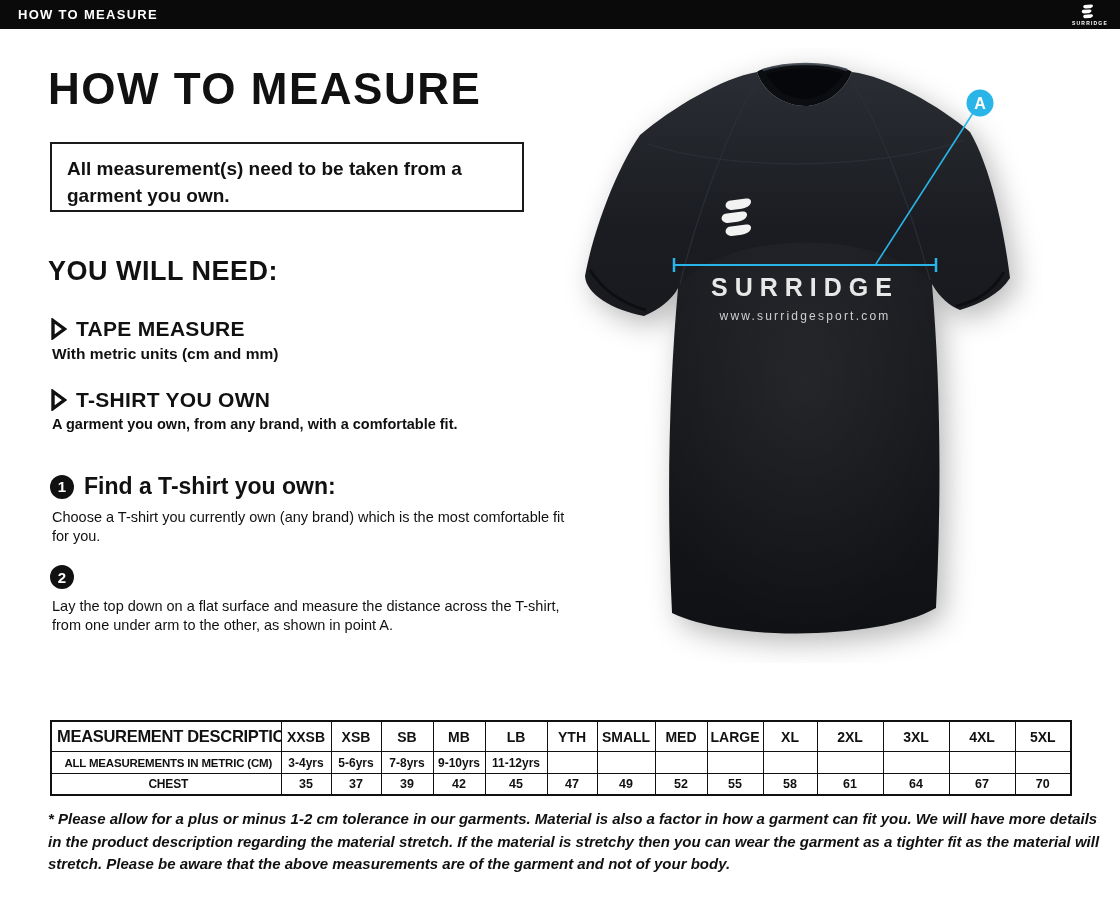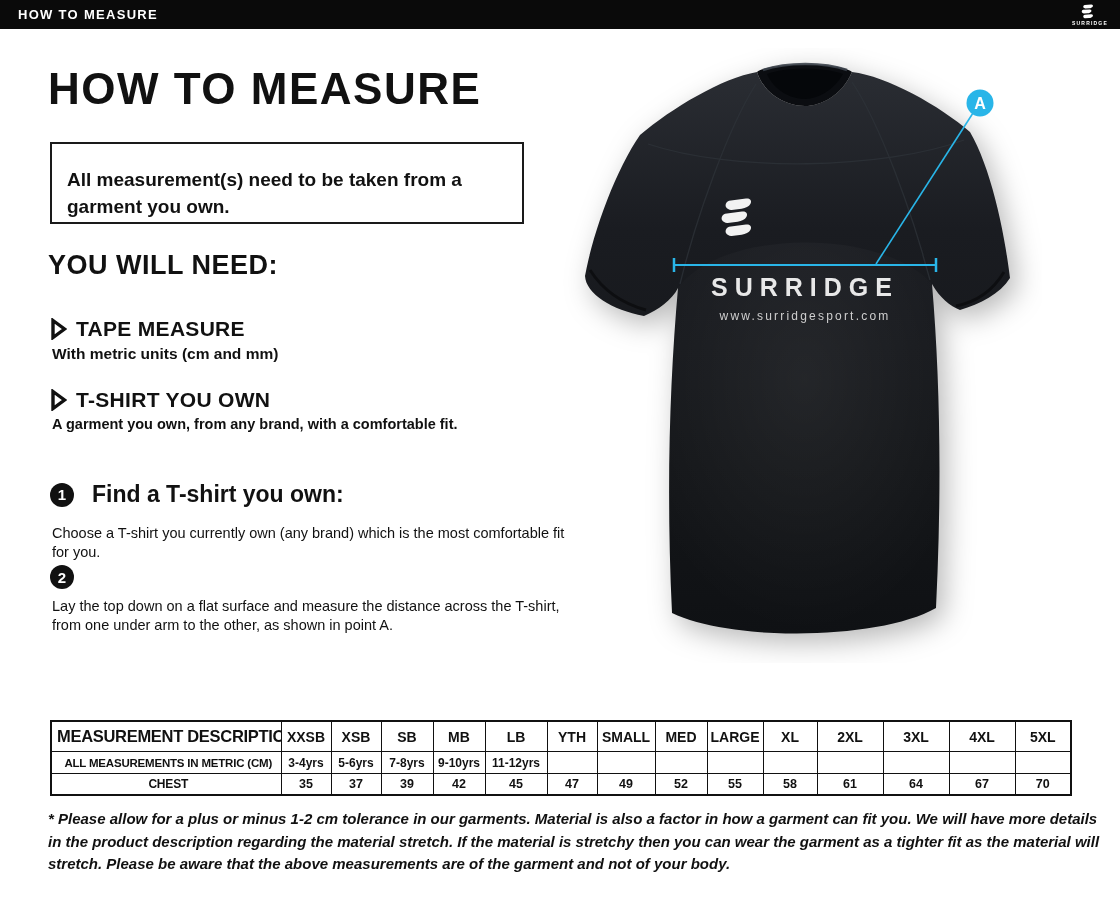--- a/index.html
+++ b/index.html
@@ -9,40 +9,40 @@
   
   .topbar{position:absolute;left:0;top:0;width:100%;height:29px;background:#0a0a0a;
     display:flex;align-items:center;justify-content:space-between;box-sizing:border-box;
     padding:0 8px 0 18px;}
   .topbar-title{color:#fff;font-size:13px;font-weight:700;letter-spacing:1.3px;}
   .topbar-logo{display:flex;flex-direction:column;align-items:center;line-height:1;padding-right:4px;}
   .topbar-logo .logo-text{color:#fff;font-size:5px;font-weight:700;letter-spacing:1.2px;margin-top:1px;}
 
   
   .h1{position:absolute;left:48px;top:64px;font-size:44px;font-weight:800;letter-spacing:1.5px;margin:0;}
-  .note-box{position:absolute;left:50px;top:142px;width:474px;height:82px;border:2.5px solid #1a1a1a;
-    box-sizing:border-box;padding:23px 15px;}
+  .note-box{position:absolute;left:50px;top:142px;width:474px;height:70px;border:2.5px solid #1a1a1a;
+    box-sizing:border-box;padding:12px 15px;}
   .note-box p{margin:0;font-size:19px;font-weight:700;line-height:1.42;}
 
-  .h2{position:absolute;left:48px;top:250px;font-size:27px;font-weight:800;letter-spacing:.5px;margin:0;}
+  .h2{position:absolute;left:48px;top:256px;font-size:27px;font-weight:800;letter-spacing:.5px;margin:0;}
 
   .need-item{position:absolute;left:50px;}
   #need-1{top:317px;} #need-2{top:388px;}
   .need-head{display:flex;align-items:center;gap:9px;}
   .need-label{font-size:21px;font-weight:800;letter-spacing:.3px;margin:0;}
   .need-desc{margin:4px 0 0 2px;font-weight:700;}
   #need-1 .need-desc{font-size:15.5px;}
   #need-2 .need-desc{font-size:14.5px;}
 
   .step{position:absolute;left:50px;}
   #step-1{top:473px;} #step-2{top:565px;}
   .step-head{display:flex;align-items:center;gap:10px;}
   .step-num{width:24px;height:24px;border-radius:50%;background:#111;color:#fff;font-size:15px;
     font-weight:800;display:flex;align-items:center;justify-content:center;}
-  .step-title{font-size:23px;font-weight:800;margin:8px;}
+  .step-title{font-size:23px;font-weight:800;margin:0;}
   .step-desc{margin:8px 0 0 2px;font-size:14.5px;font-weight:400;line-height:1.3;width:516px;}
 
   .sc-heading{position:absolute;left:48px;top:662px;display:flex;align-items:flex-end;gap:7px;margin:0;}
   .sc-main{font-size:30px;font-weight:800;letter-spacing:.5px;}
   .sc-sub{font-size:14px;font-weight:700;padding-bottom:4px;}
 
   
   #size-table{position:absolute;left:50px;top:720px;width:1020px;border-collapse:collapse;
     table-layout:fixed;border:2.5px solid #111;}
   #size-table th,#size-table td{border:1.5px solid #111;padding:0;overflow:hidden;white-space:nowrap;}

